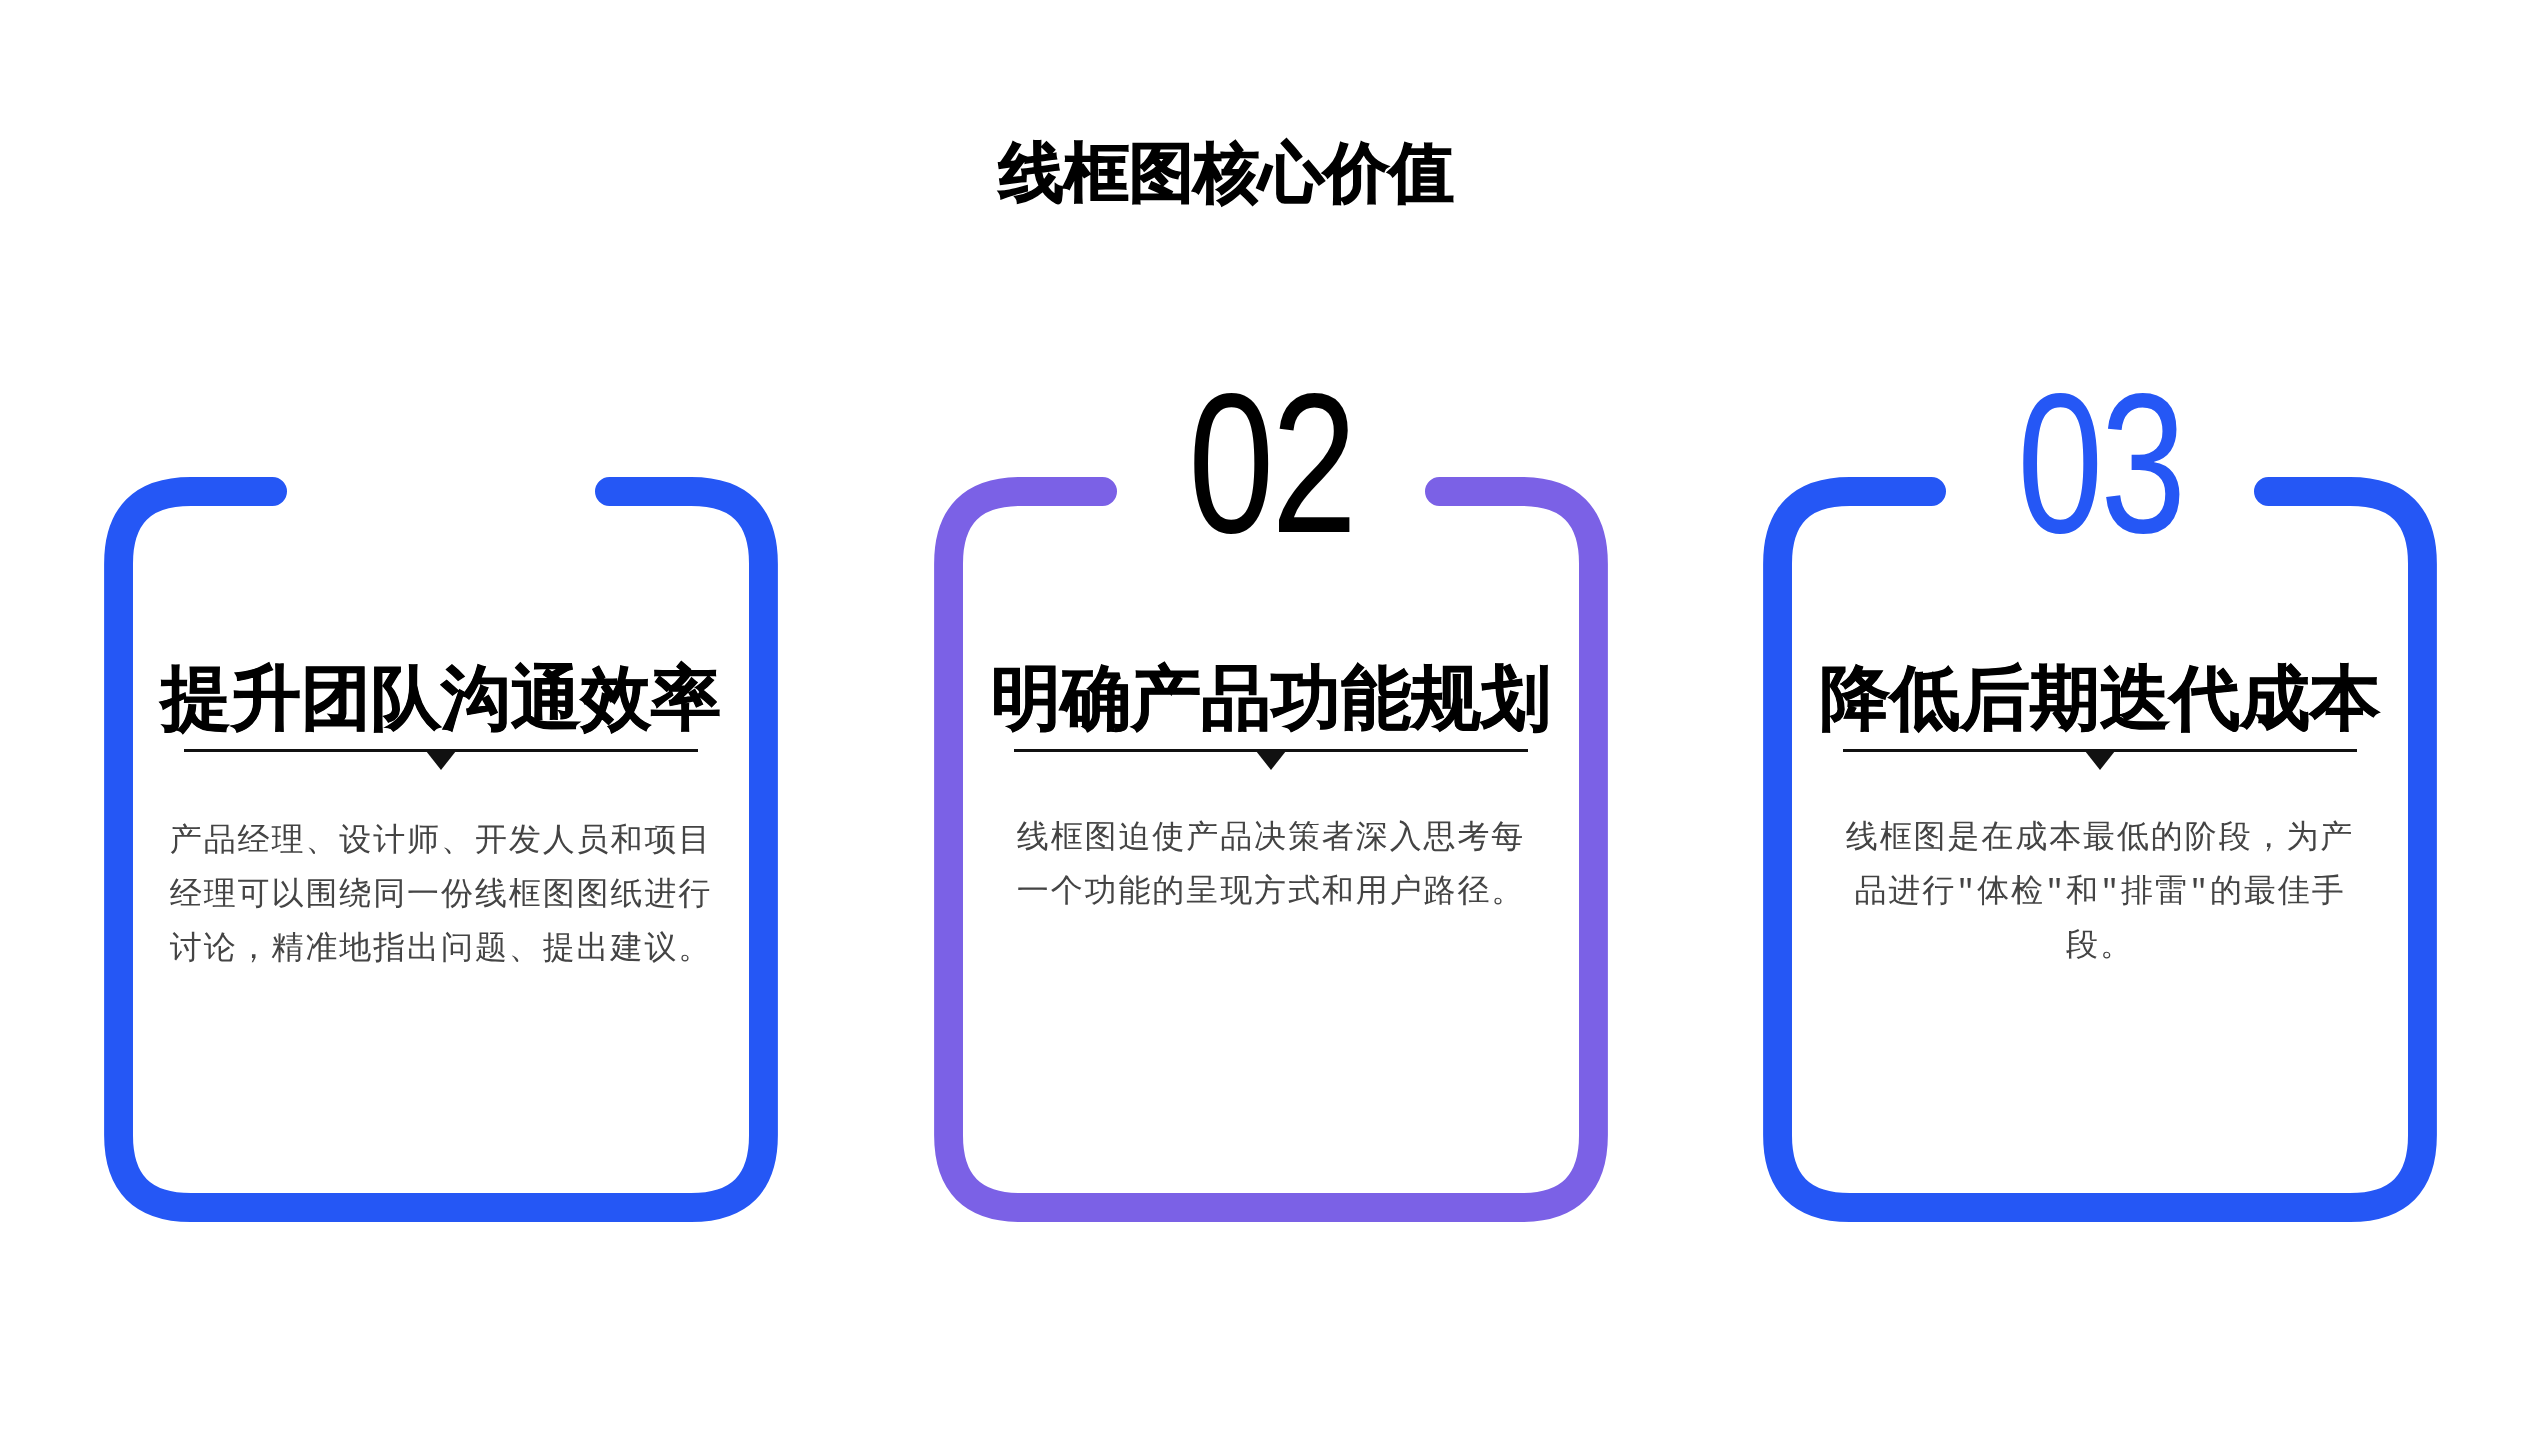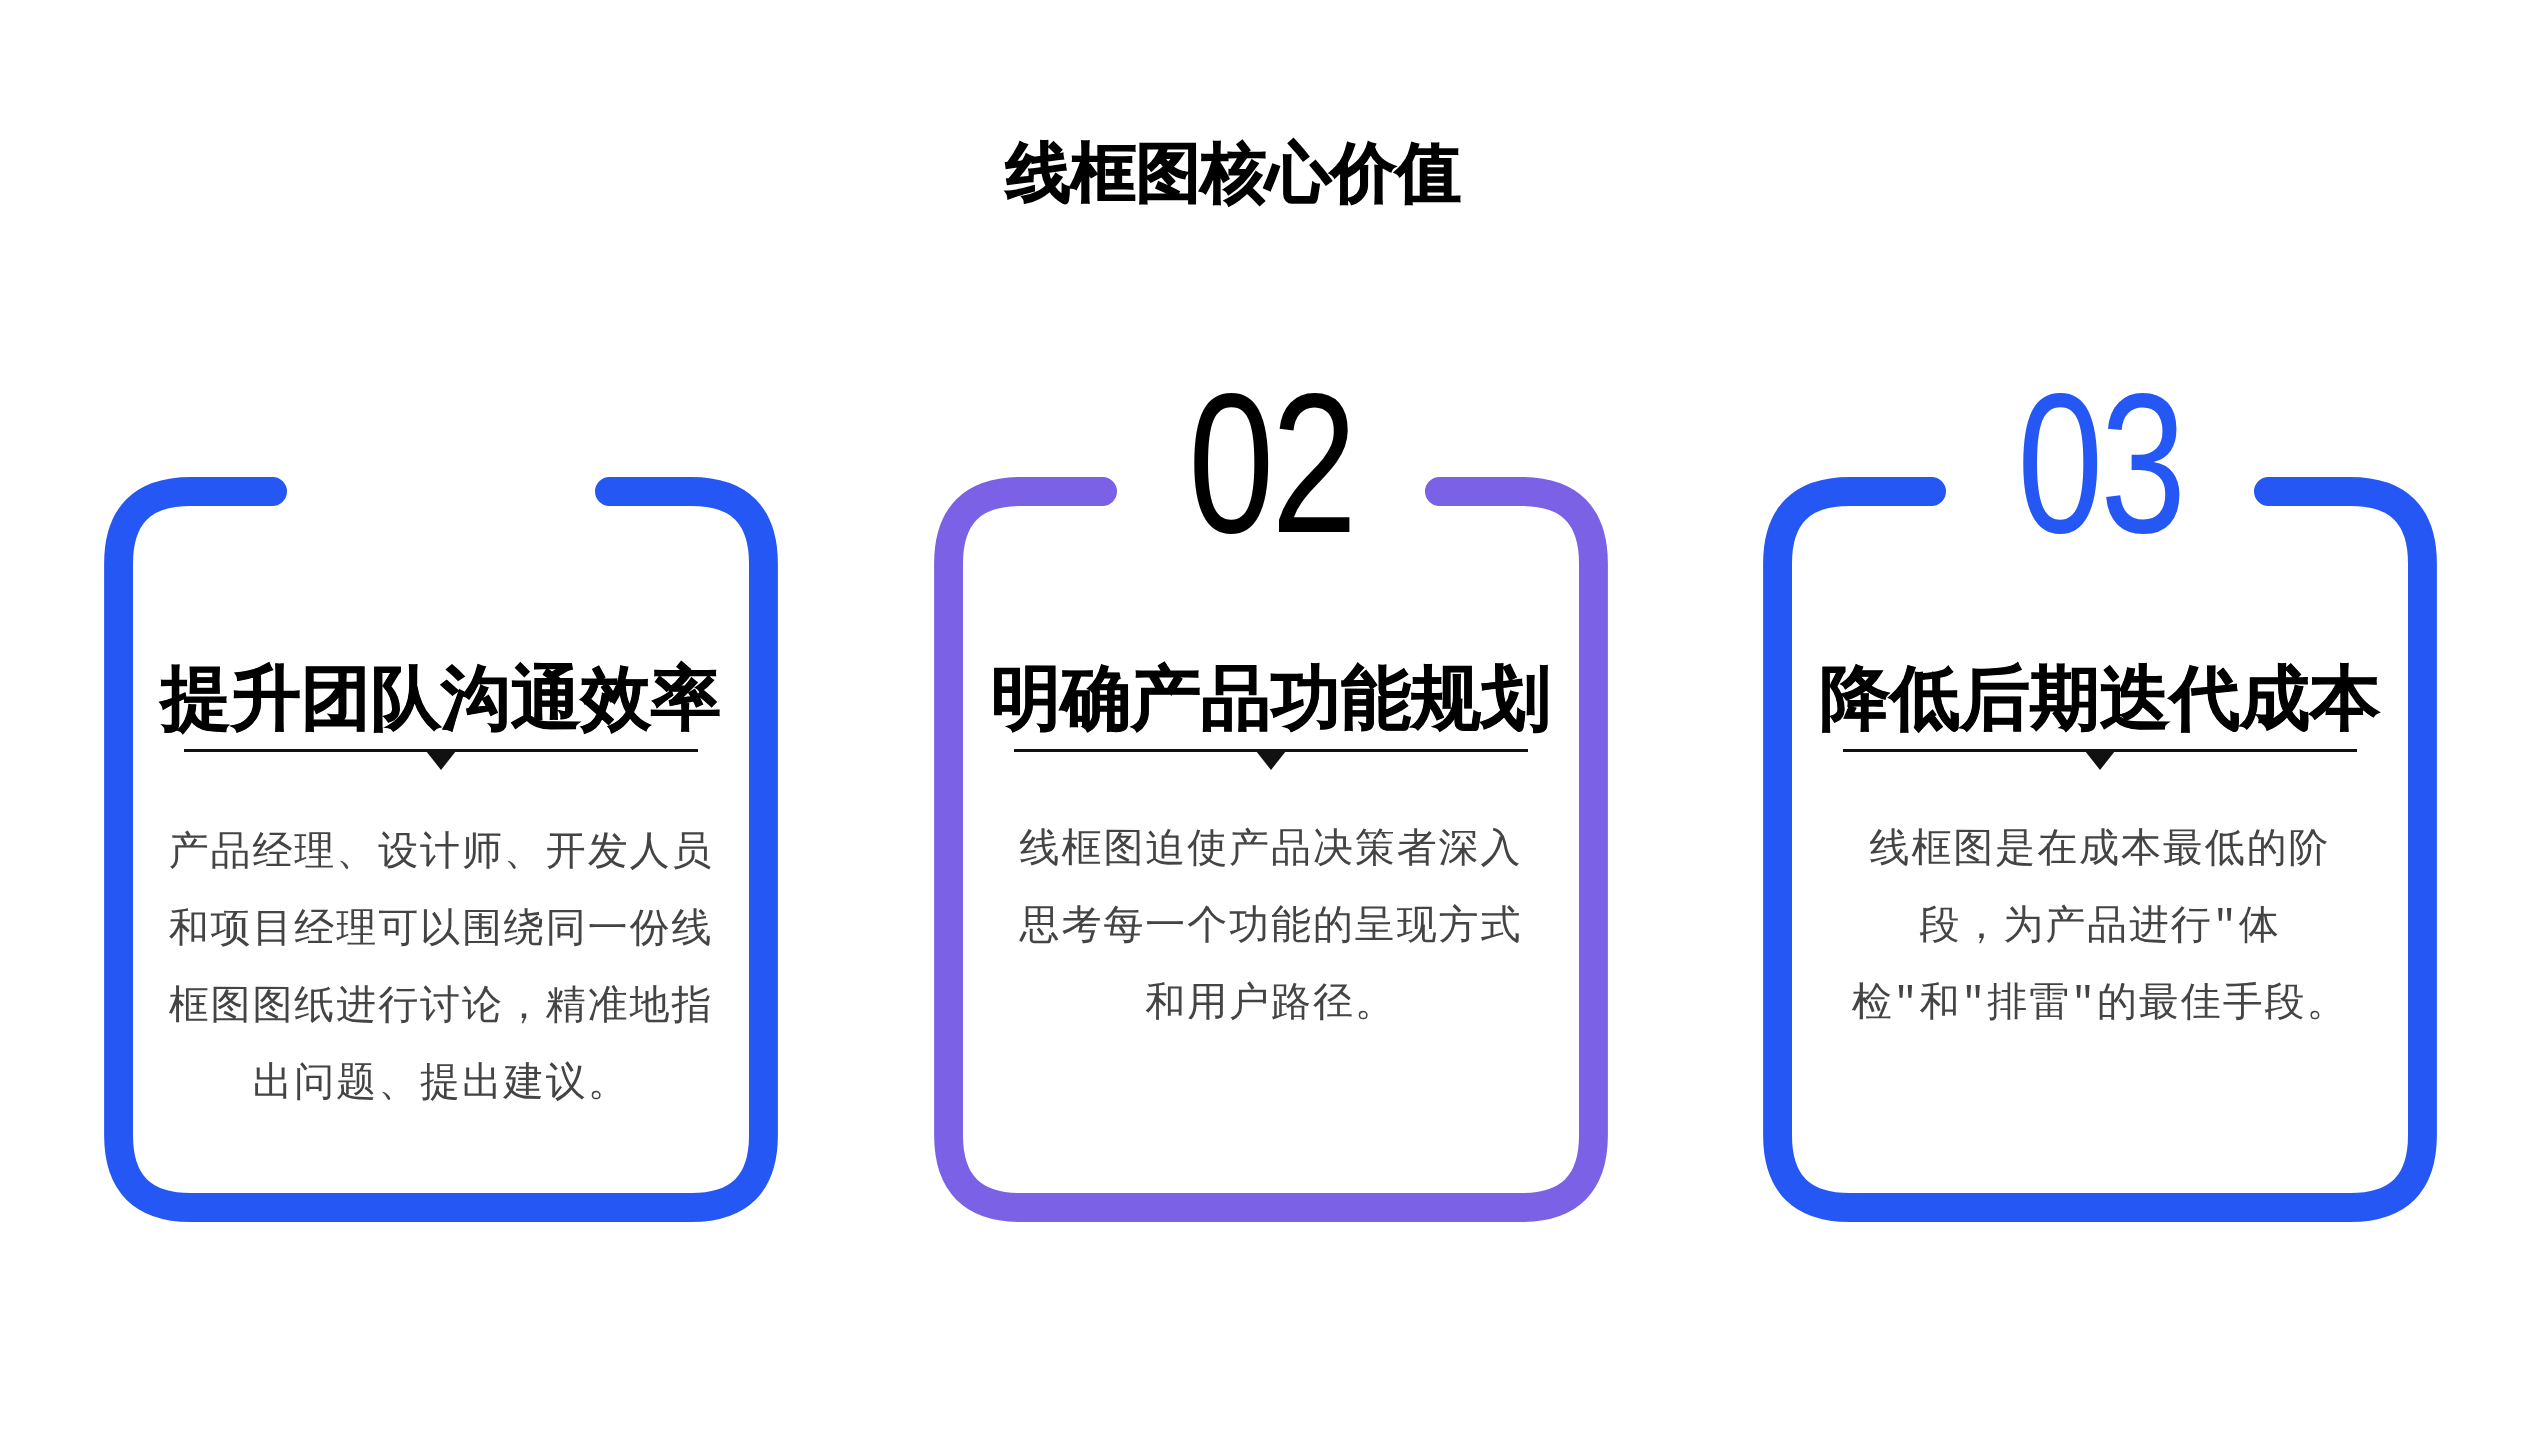--- a/index.html
+++ b/index.html
@@ -9,21 +9,21 @@
     }
     body {
       width: 2538px;
       height: 1452px;
       position: relative;
       overflow: hidden;
       font-family: "DejaVu Sans", "Liberation Sans", sans-serif;
     }
     .page-title {
       position: absolute;
-      left: 7px;
+      left: 0;
       width: 2453px;
       top: 133px;
       text-align: center;
       font-size: 65px;
       font-weight: 900;
       color: #000000;
       letter-spacing: 0px;
       line-height: 79px;
       -webkit-text-stroke: 1.4px #000;
     }
@@ -88,22 +88,22 @@
       border-left: 15.4px solid transparent;
       border-right: 15.4px solid transparent;
       border-top: 19px solid #111111;
     }
     .card-body {
       position: absolute;
       left: 60px;
       width: 554px;
       top: 335px;
       text-align: center;
-      font-size: 40px;
-      line-height: 77px;
+      font-size: 32px;
+      line-height: 54px;
       color: #444444;
       letter-spacing: 1.9px;
       word-break: break-all;
     }
     .card-body.narrow {
       left: 73px;
       width: 528px;
       font-family: Liberation Mono, monospace;
     }
   </style>

